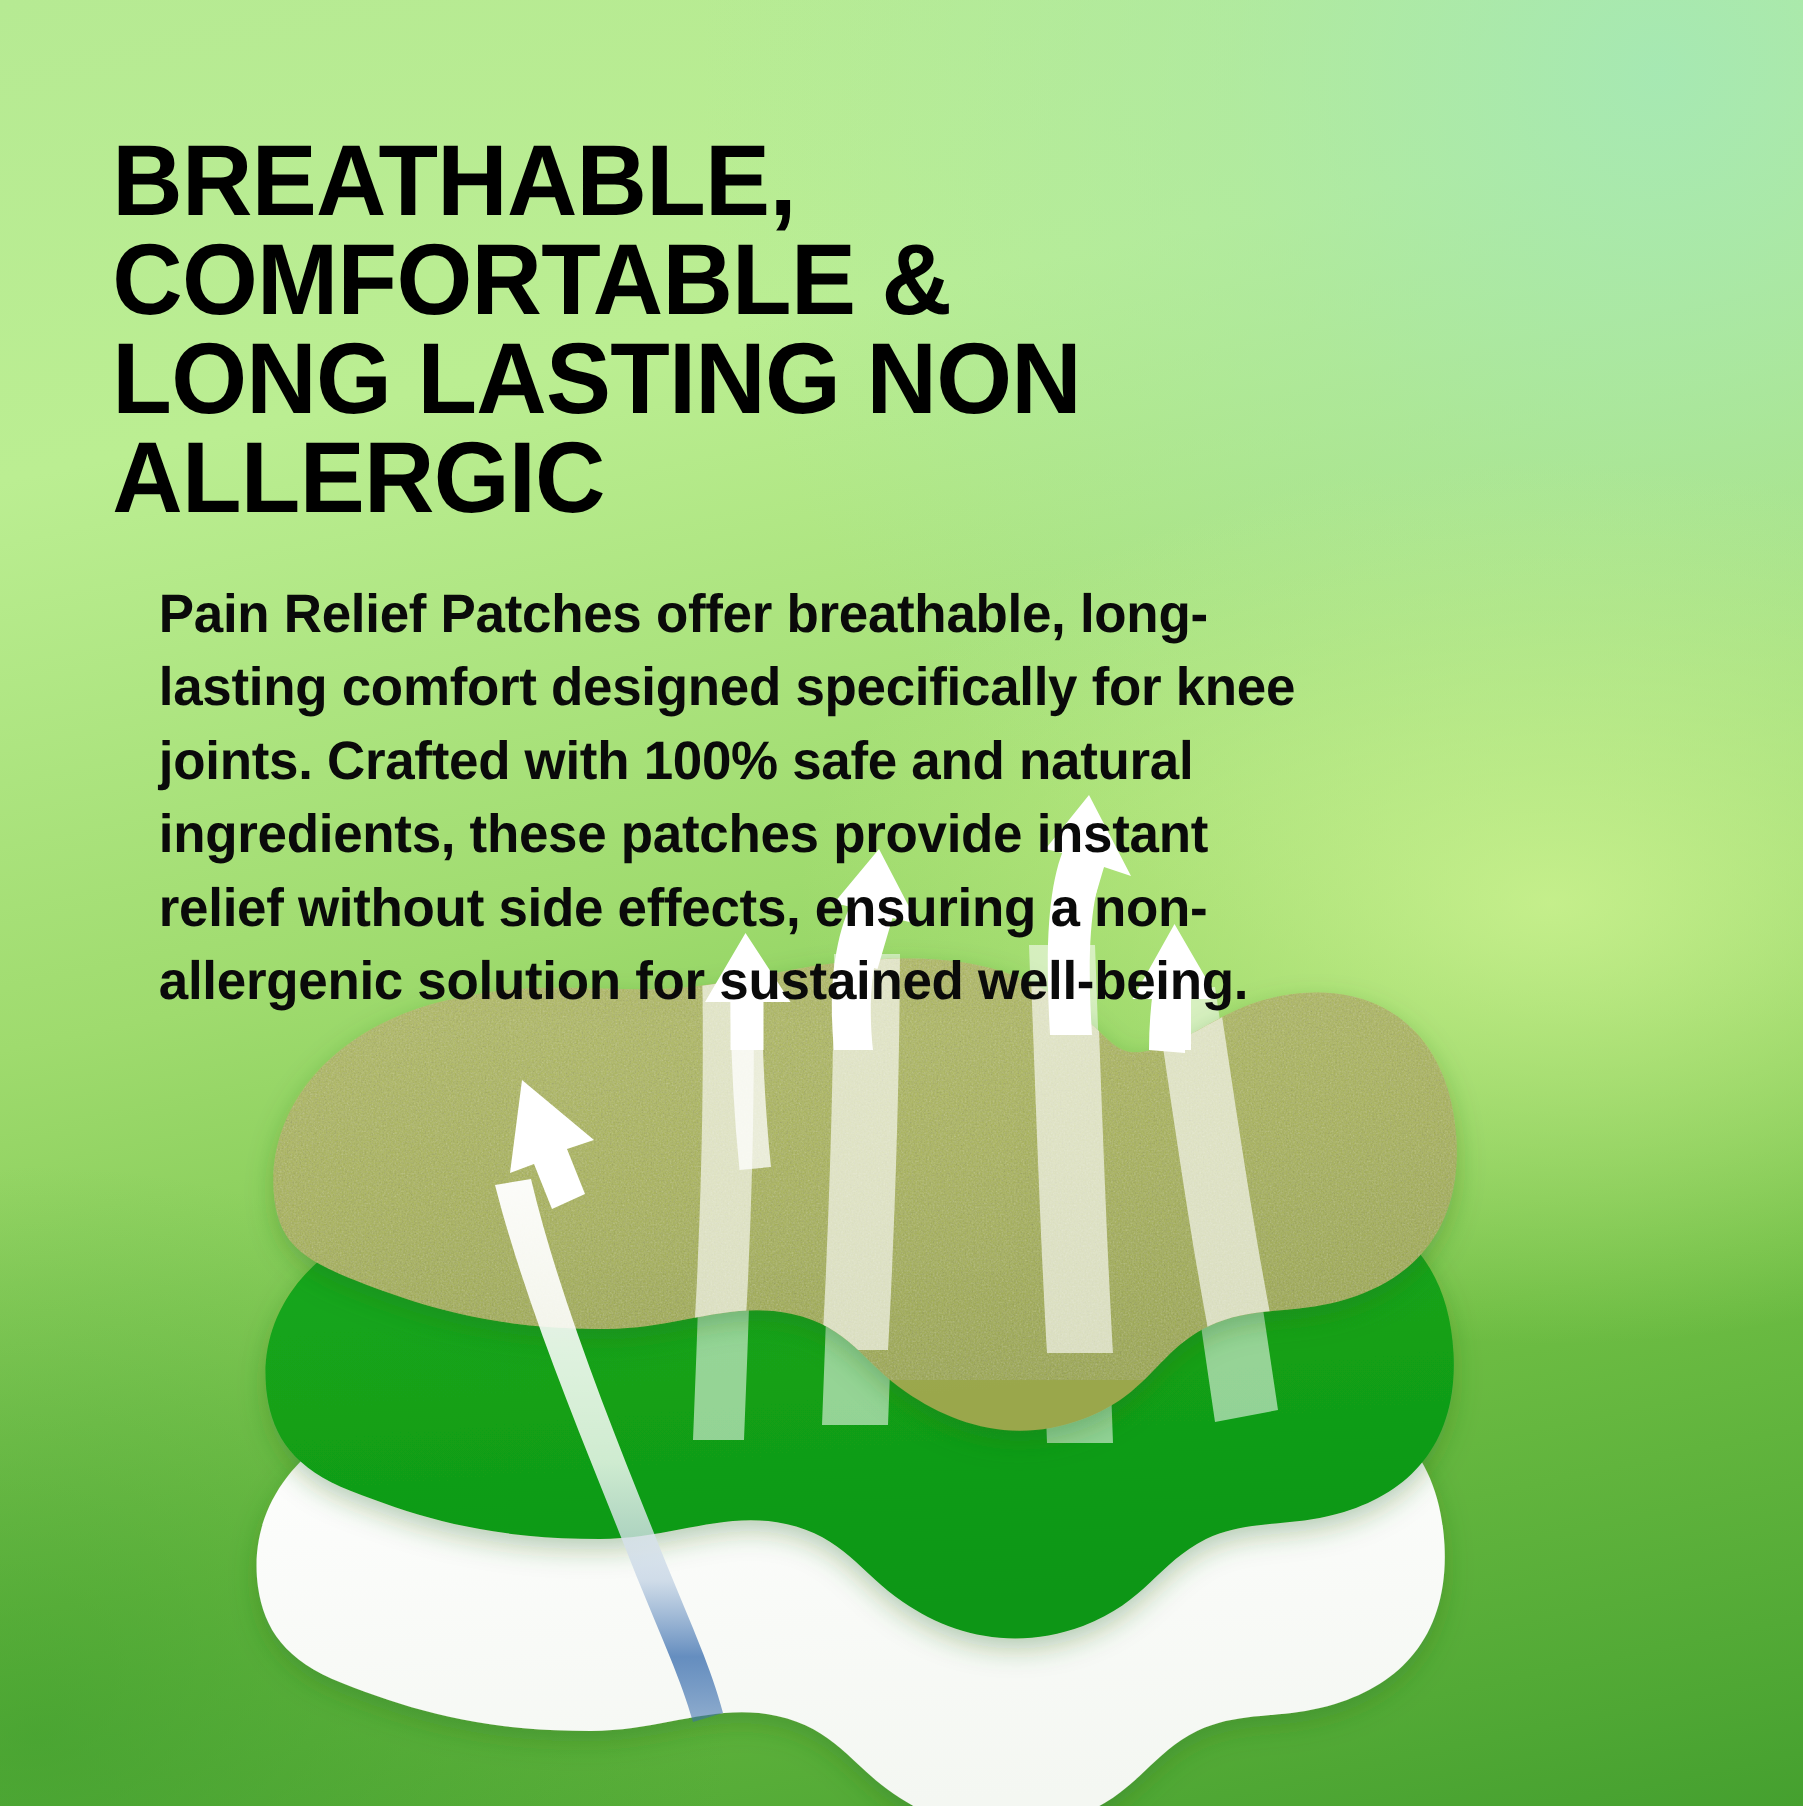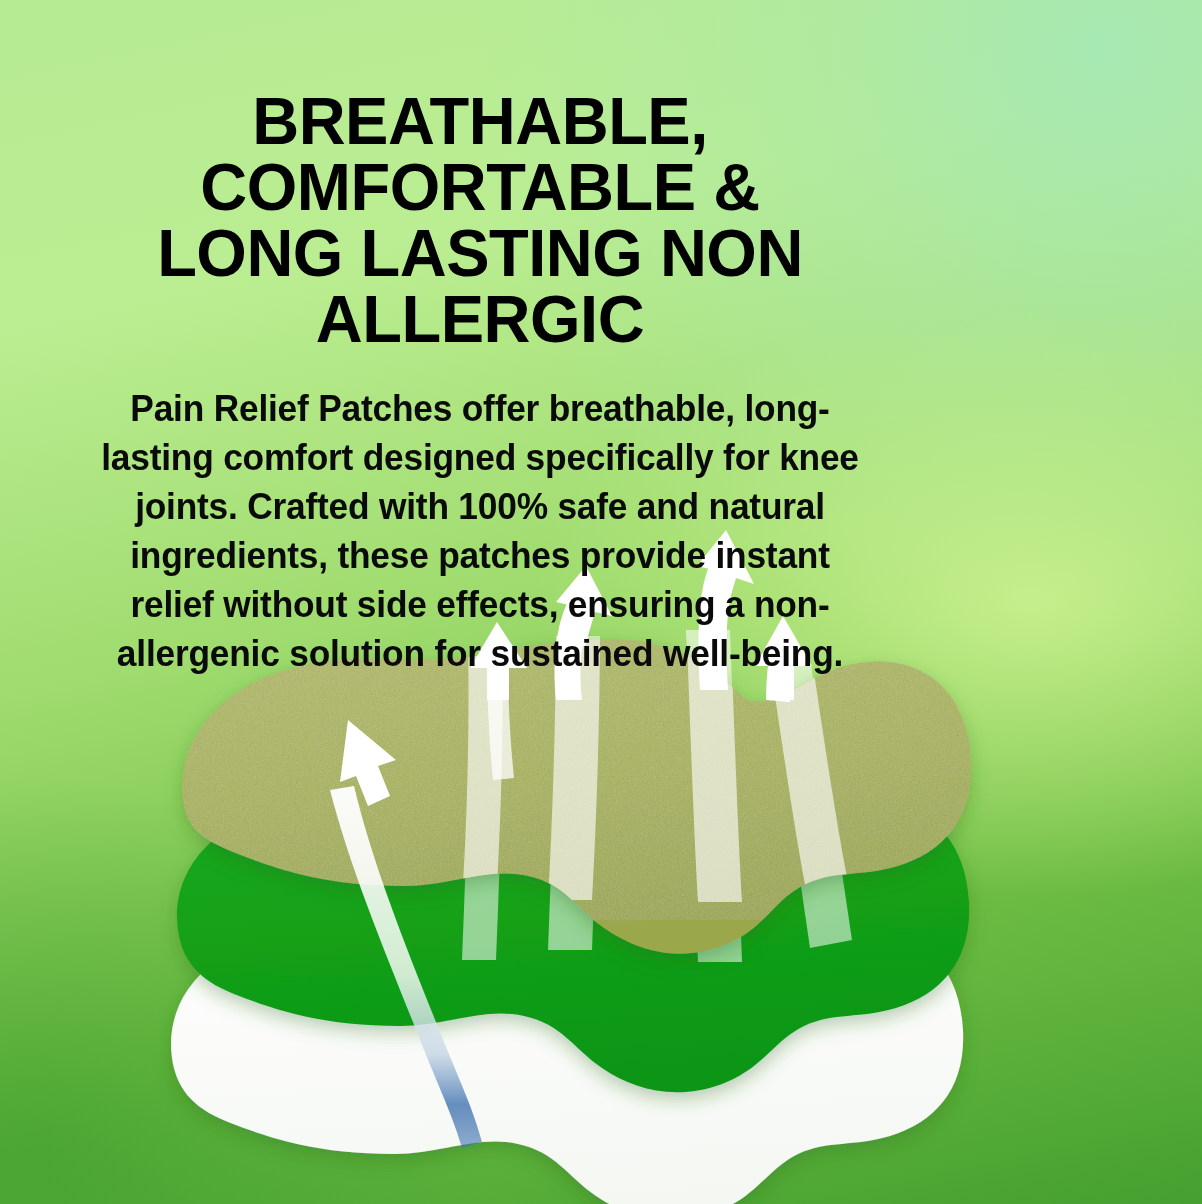--- a/index.html
+++ b/index.html
@@ -45,23 +45,22 @@
   .bg-left {
     position:absolute; inset:0;
     background:radial-gradient(ellipse 55% 45% at 2% 96%,
        rgba(52,150,40,0.55) 0%,
        rgba(60,160,45,0.0) 70%);
   }
 
   
   .copy {
     position:absolute;
-    left:4px; top:0;
+    left:16px; top:0;
     width:952px;
-    text-align:center;
     z-index:6;
   }
 
   .headline {
     margin-top:88px;
     color:#000;
     font-family:"Liberation Sans Narrow","Liberation Sans", sans-serif;
     font-size:67px;
     line-height:66px;
     font-weight:bold;

